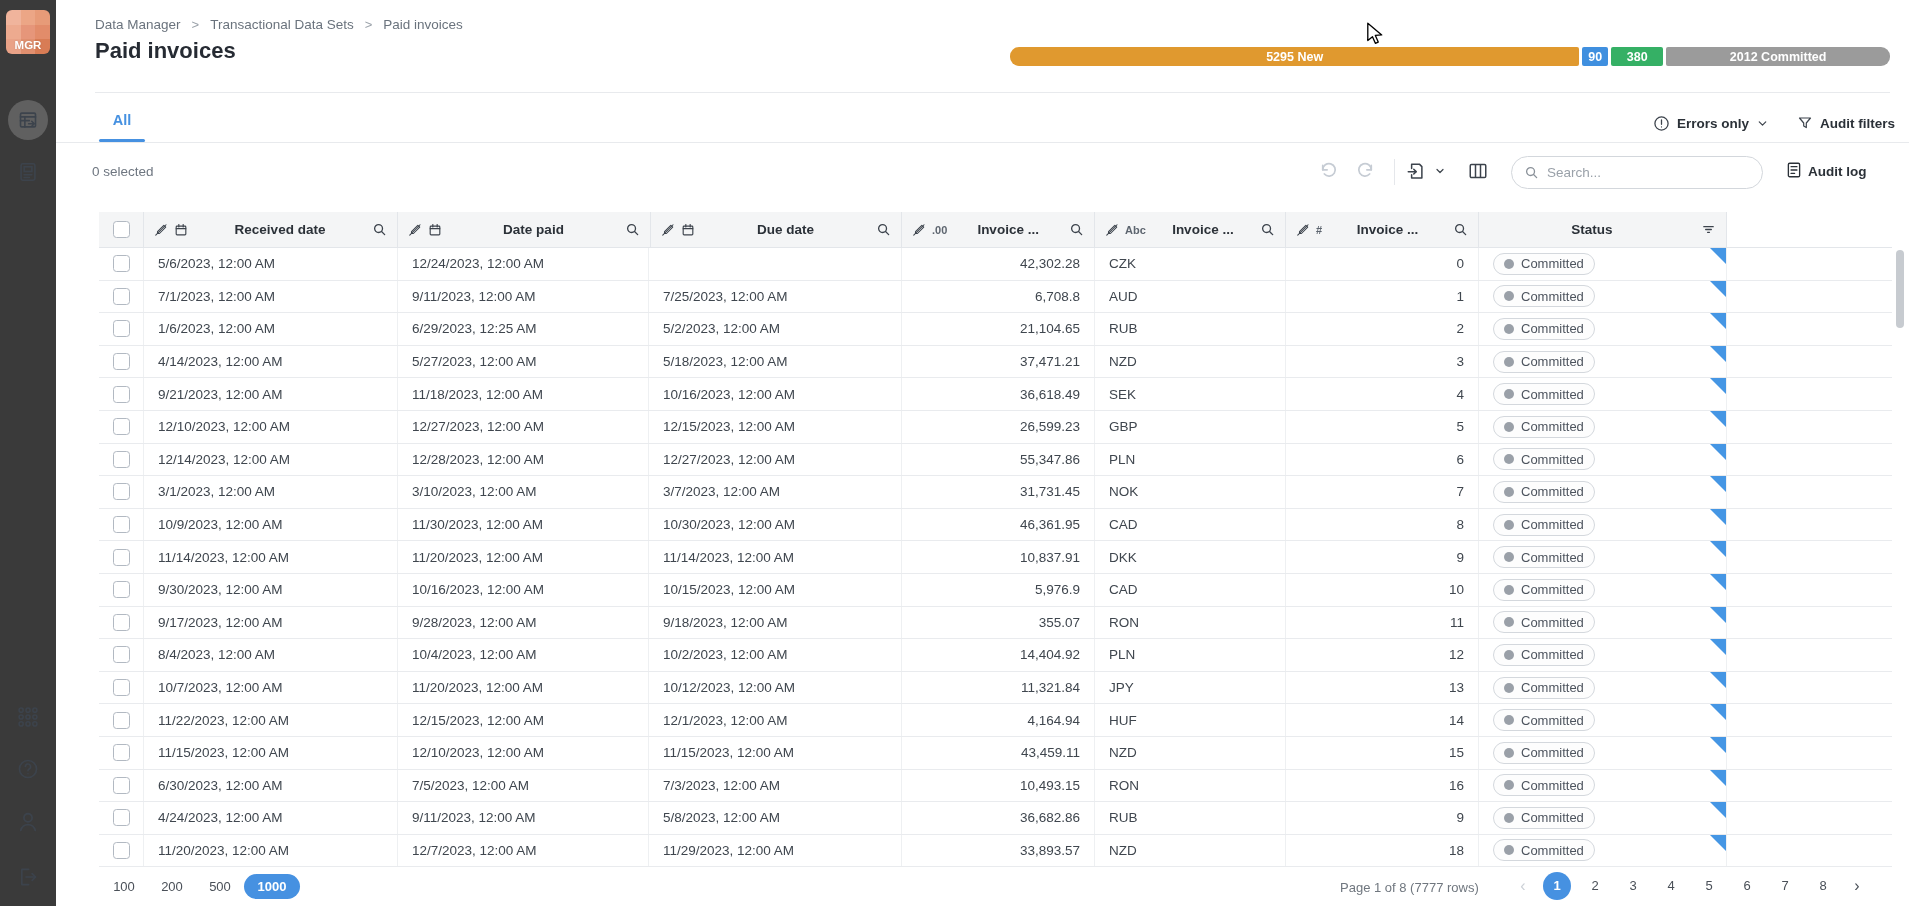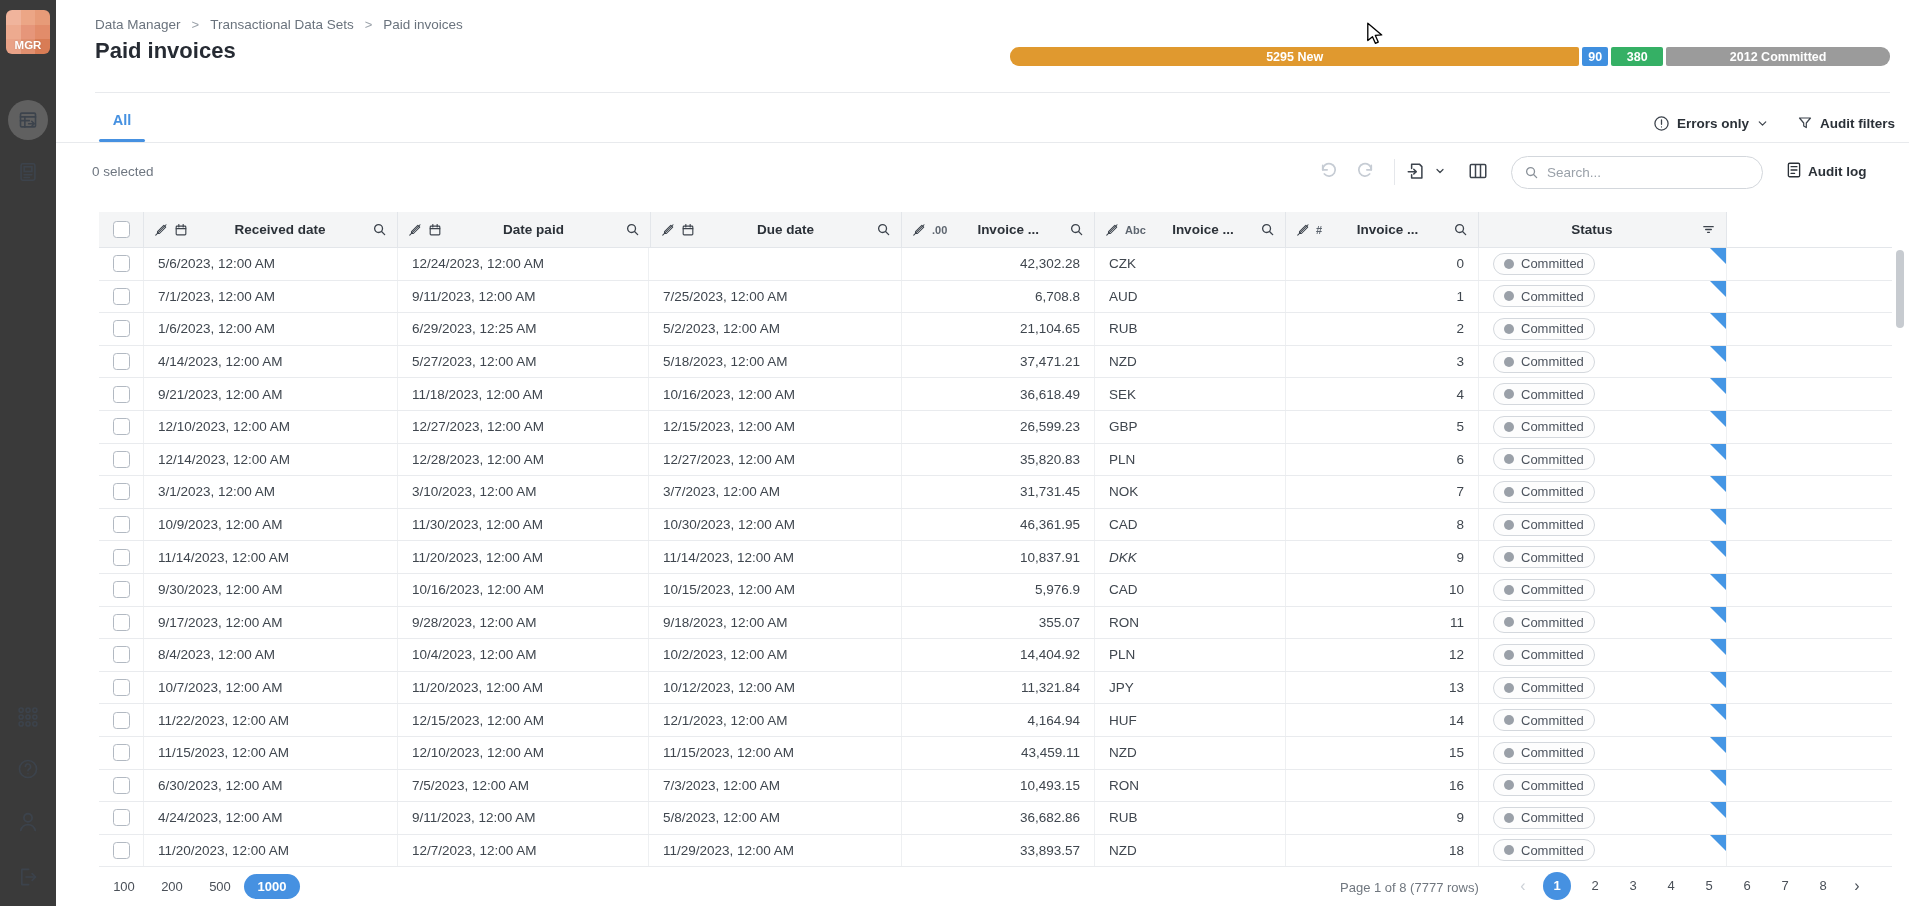--- a/index.html
+++ b/index.html
@@ -531,21 +531,21 @@
             </div>
             <div class="td spacer-col"></div>
           </div>
           <div class="row">
             <div class="td center" style="width: 45px; padding: 0px;">
               <span class="checkbox"></span>
             </div>
             <div class="td" style="width: 254px;">12/14/2023, 12:00 AM</div>
             <div class="td" style="width: 251px;">12/28/2023, 12:00 AM</div>
             <div class="td" style="width: 253px;">12/27/2023, 12:00 AM</div>
-            <div class="td right" style="width: 193px;">35,820.83</div>
+            <div class="td right" style="width: 193px;">55,347.86</div>
             <div class="td" style="width: 191px;">PLN</div>
             <div class="td right" style="width: 193px;">6</div>
             <div class="td" style="width: 248px;">
               <span class="badge">
                 <span class="dot"></span>
                 <span class="btxt">Committed</span>
               </span>
               <span class="flag"></span>
             </div>
             <div class="td spacer-col"></div>
@@ -589,21 +589,21 @@
             <div class="td spacer-col"></div>
           </div>
           <div class="row">
             <div class="td center" style="width: 45px; padding: 0px;">
               <span class="checkbox"></span>
             </div>
             <div class="td" style="width: 254px;">11/14/2023, 12:00 AM</div>
             <div class="td" style="width: 251px;">11/20/2023, 12:00 AM</div>
             <div class="td" style="width: 253px;">11/14/2023, 12:00 AM</div>
             <div class="td right" style="width: 193px;">10,837.91</div>
-            <div class="td" style="width: 191px; font-style: italic;">DKK</div>
+            <div class="td" style="width: 191px;">DKK</div>
             <div class="td right" style="width: 193px;">9</div>
             <div class="td" style="width: 248px;">
               <span class="badge">
                 <span class="dot"></span>
                 <span class="btxt">Committed</span>
               </span>
               <span class="flag"></span>
             </div>
             <div class="td spacer-col"></div>
           </div>

